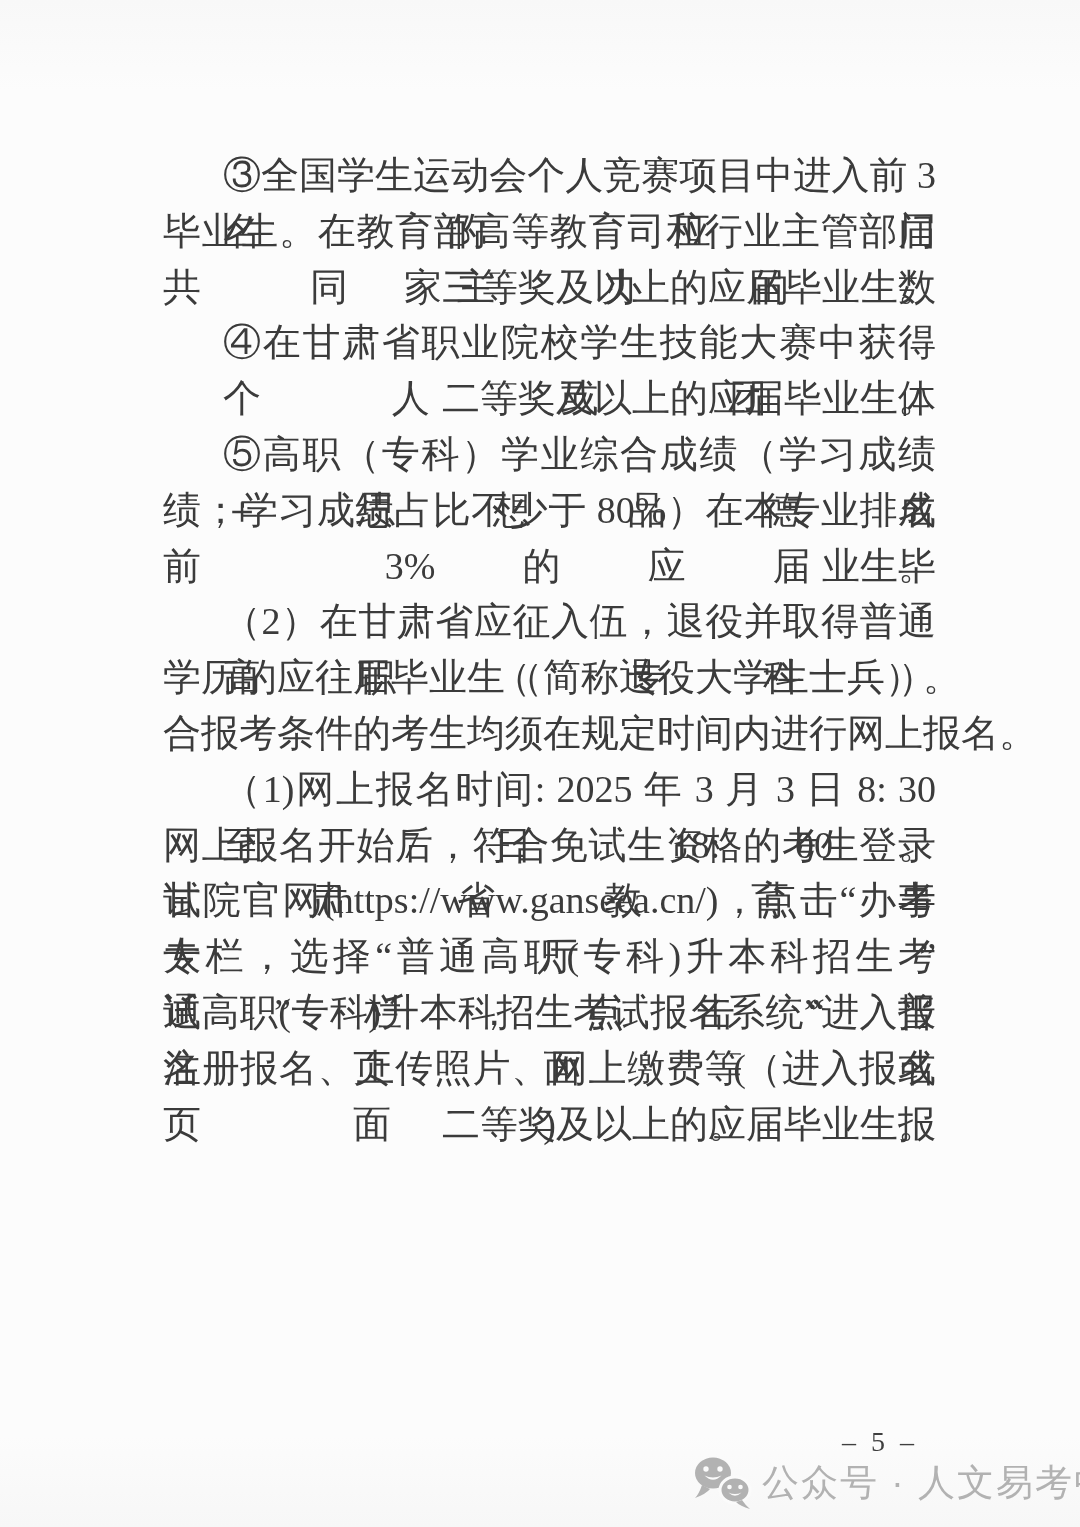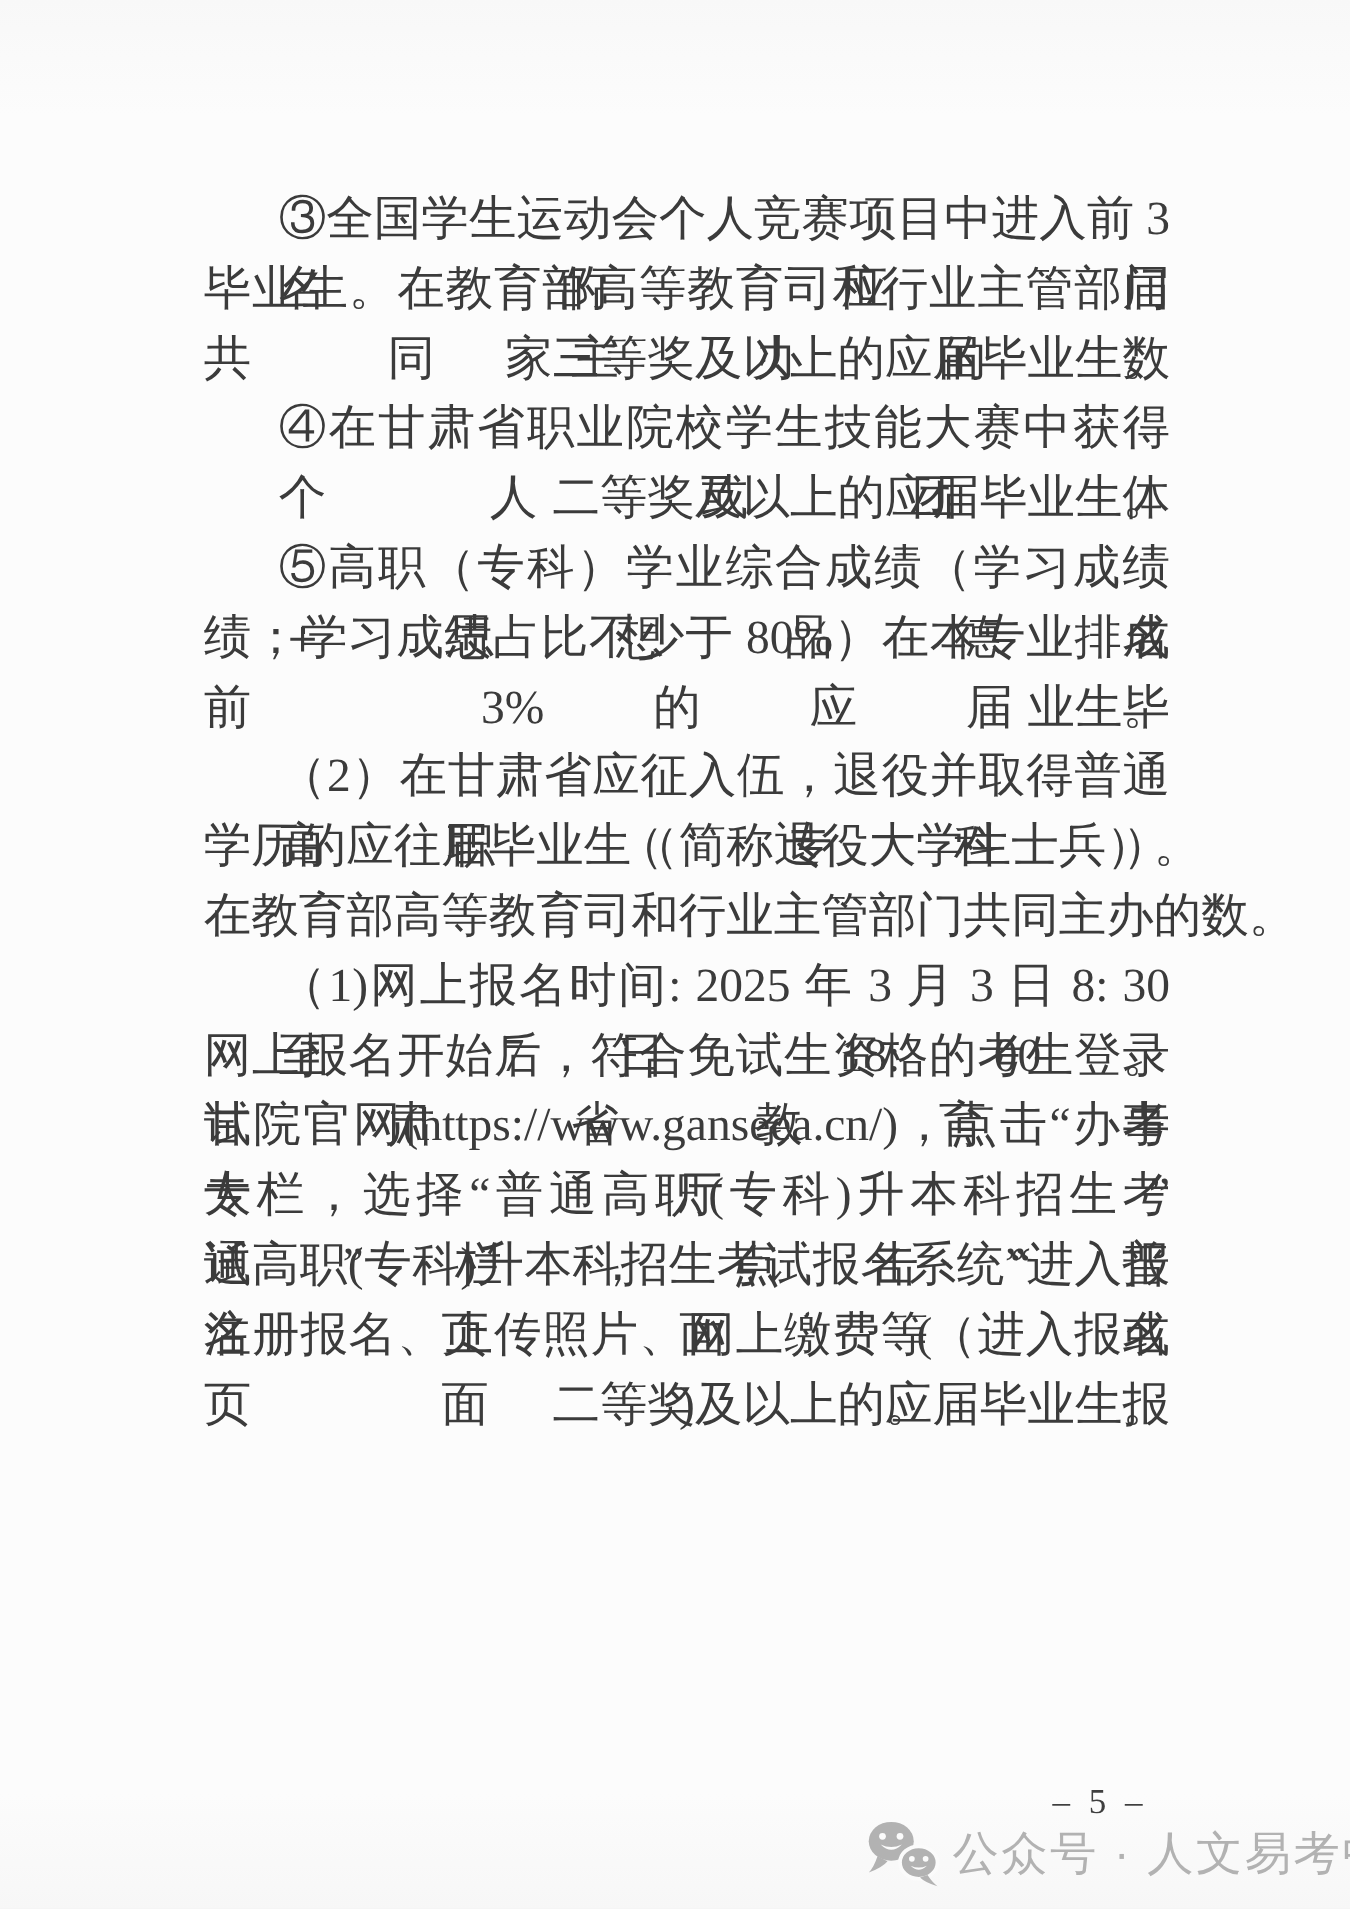--- a/index.html
+++ b/index.html
@@ -87,21 +87,21 @@
     <div class="line indent stretch">③全国学生运动会个人竞赛项目中进入前 3 名的应届</div>
     <div class="line stretch">毕业生。在教育部高等教育司和行业主管部门共同主办的数</div>
     <div class="line">家三等奖及以上的应届毕业生。</div>
     <div class="line indent stretch">④在甘肃省职业院校学生技能大赛中获得个人或团体</div>
     <div class="line">二等奖及以上的应届毕业生。</div>
     <div class="line indent stretch">⑤高职（专科）学业综合成绩（学习成绩＋思想品德成</div>
     <div class="line stretch">绩；学习成绩占比不少于 80%）在本专业排名前 3%的应届毕</div>
     <div class="line">业生。</div>
     <div class="line indent stretch">（2）在甘肃省应征入伍，退役并取得普通高职（专科）</div>
     <div class="line">学历的应往届毕业生（简称退役大学生士兵）。</div>
-    <div class="line">在教育部高等教育司和行业主管部门共同主办的数。</div>
+    <div class="line">合报考条件的考生均须在规定时间内进行网上报名。</div>
     <div class="line indent stretch">（1)网上报名时间: 2025 年 3 月 3 日 8: 30 至 7 日 18: 00。</div>
     <div class="line stretch">网上报名开始后，符合免试生资格的考生登录甘肃省教育考</div>
     <div class="line stretch">试院官网(https://www.ganseea.cn/)，点击“办事大厅”</div>
     <div class="line stretch">专栏，选择“普通高职(专科)升本科招生考试”栏，点击“普</div>
     <div class="line stretch">通高职(专科)升本科招生考试报名系统”进入报名页面(或</div>
     <div class="line stretch">注册报名、上传照片、网上缴费等（进入报名页面)。报</div>
     <div class="line">二等奖及以上的应届毕业生。</div>
   </div>
 
   <div class="page-number">– 5 –</div>

